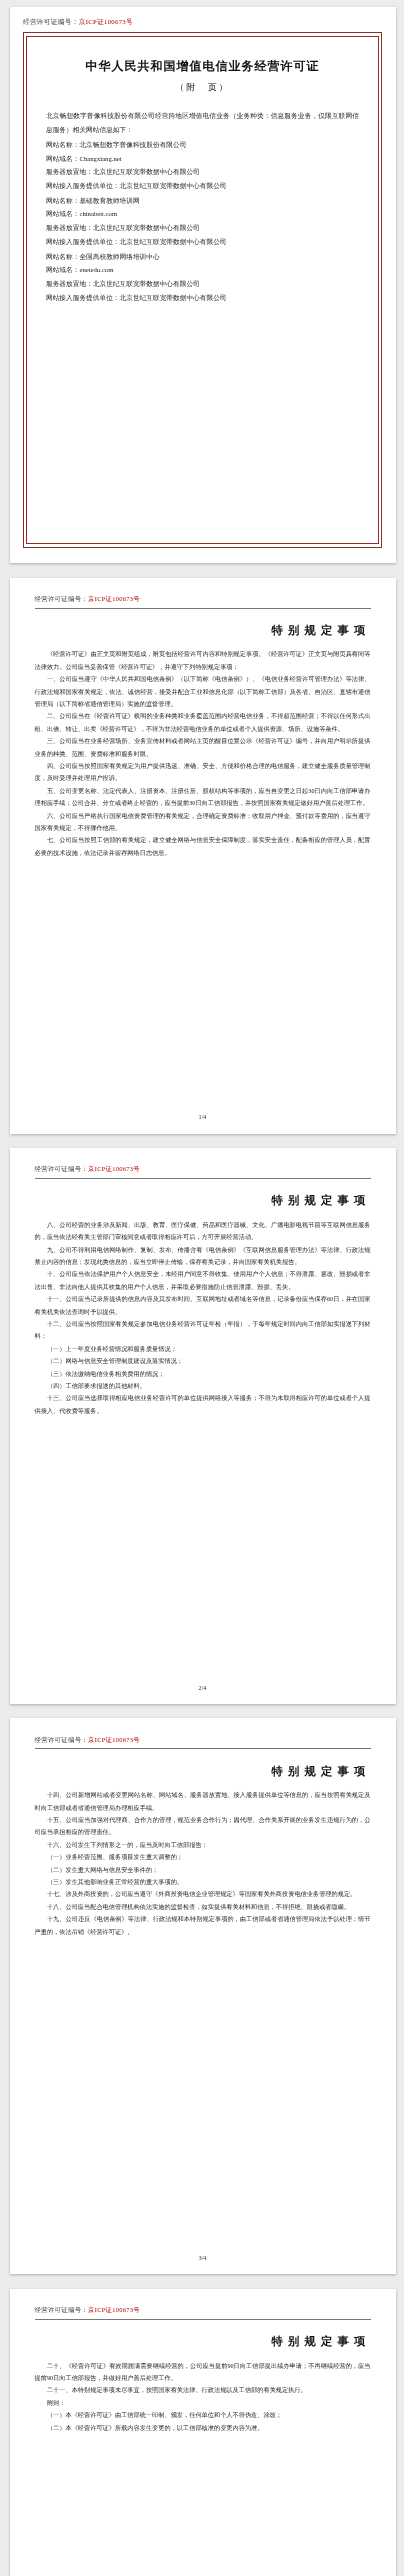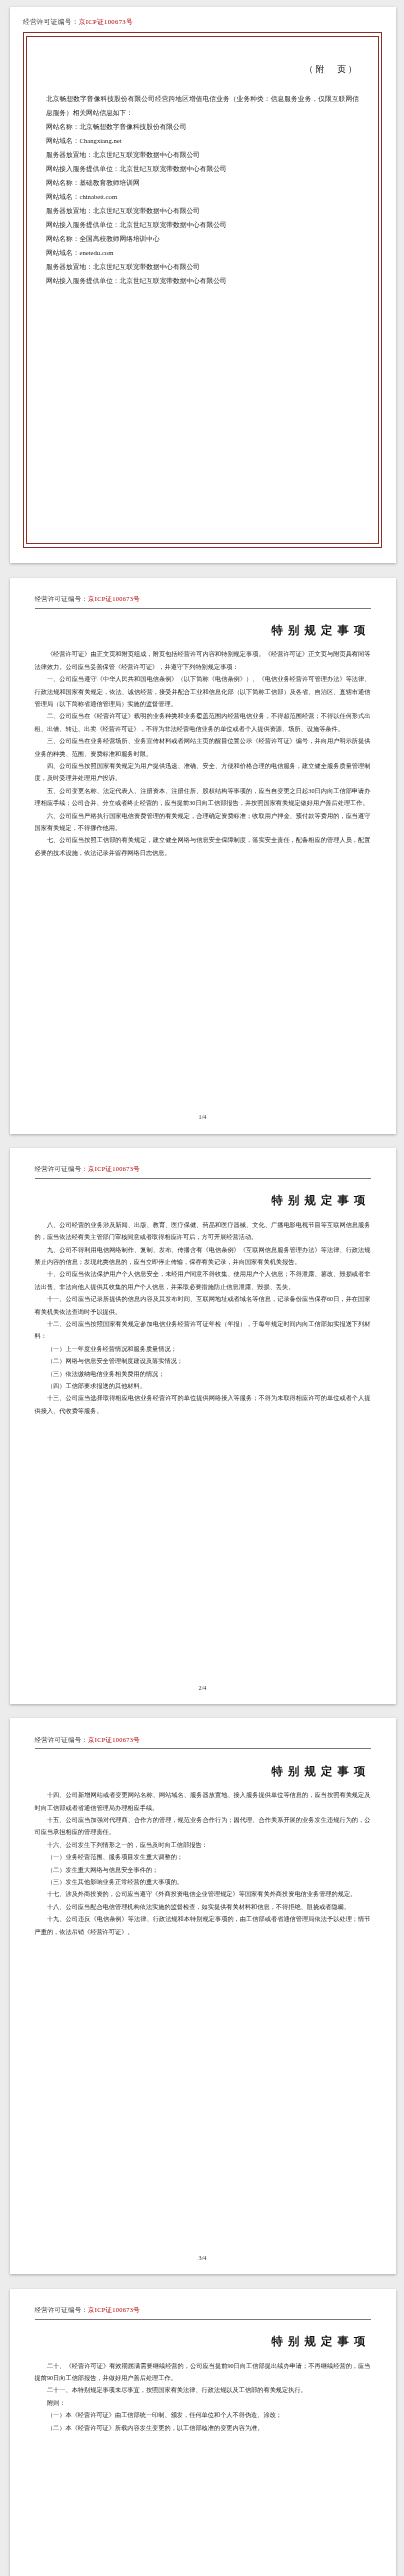--- a/index.html
+++ b/index.html
@@ -36,21 +36,21 @@
   }
   .cert-title {
     text-align: center;
     font-size: 12px;
     font-weight: bold;
     letter-spacing: 1px;
     line-height: 1.45;
     color: #111;
   }
   .cert-sub {
-    text-align: right;
+    text-align: center;
     font-size: 8.8px;
     margin-top: 6.2px;
     letter-spacing: 2.1px;
     color: #111;
   }
   .cert-body {
     margin-top: 15.5px;
     font-size: 6.7px;
     line-height: 2.05;
     color: #1c1c1c;
@@ -96,20 +96,21 @@
 <body>
 
 <div class="stage">
 
   <section class="page cert">
     <div class="lic-header">
       <span>经营许可证编号：</span><span class="lic-no">京ICP证100673号</span>
     </div>
     <div class="cert-frame">
       <div class="cert-frame-inner">
+        <h1 class="cert-title">中华人民共和国增值电信业务经营许可证</h1>
         <div class="cert-sub">（附　页）</div>
         <div class="cert-body">
           <p class="cert-intro">北京畅想数字音像科技股份有限公司经营跨地区增值电信业务（业务种类：信息服务业务，仅限互联网信息服务）相关网站信息如下：</p>
 
           <div class="site-group">
             <p><span>网站名称：</span><span>北京畅想数字音像科技股份有限公司</span></p>
             <p><span>网站域名：</span><span>Changxiang.net</span></p>
             <p><span>服务器放置地：</span><span>北京世纪互联宽带数据中心有限公司</span></p>
             <p><span>网站接入服务提供单位：</span><span>北京世纪互联宽带数据中心有限公司</span></p>
           </div>

